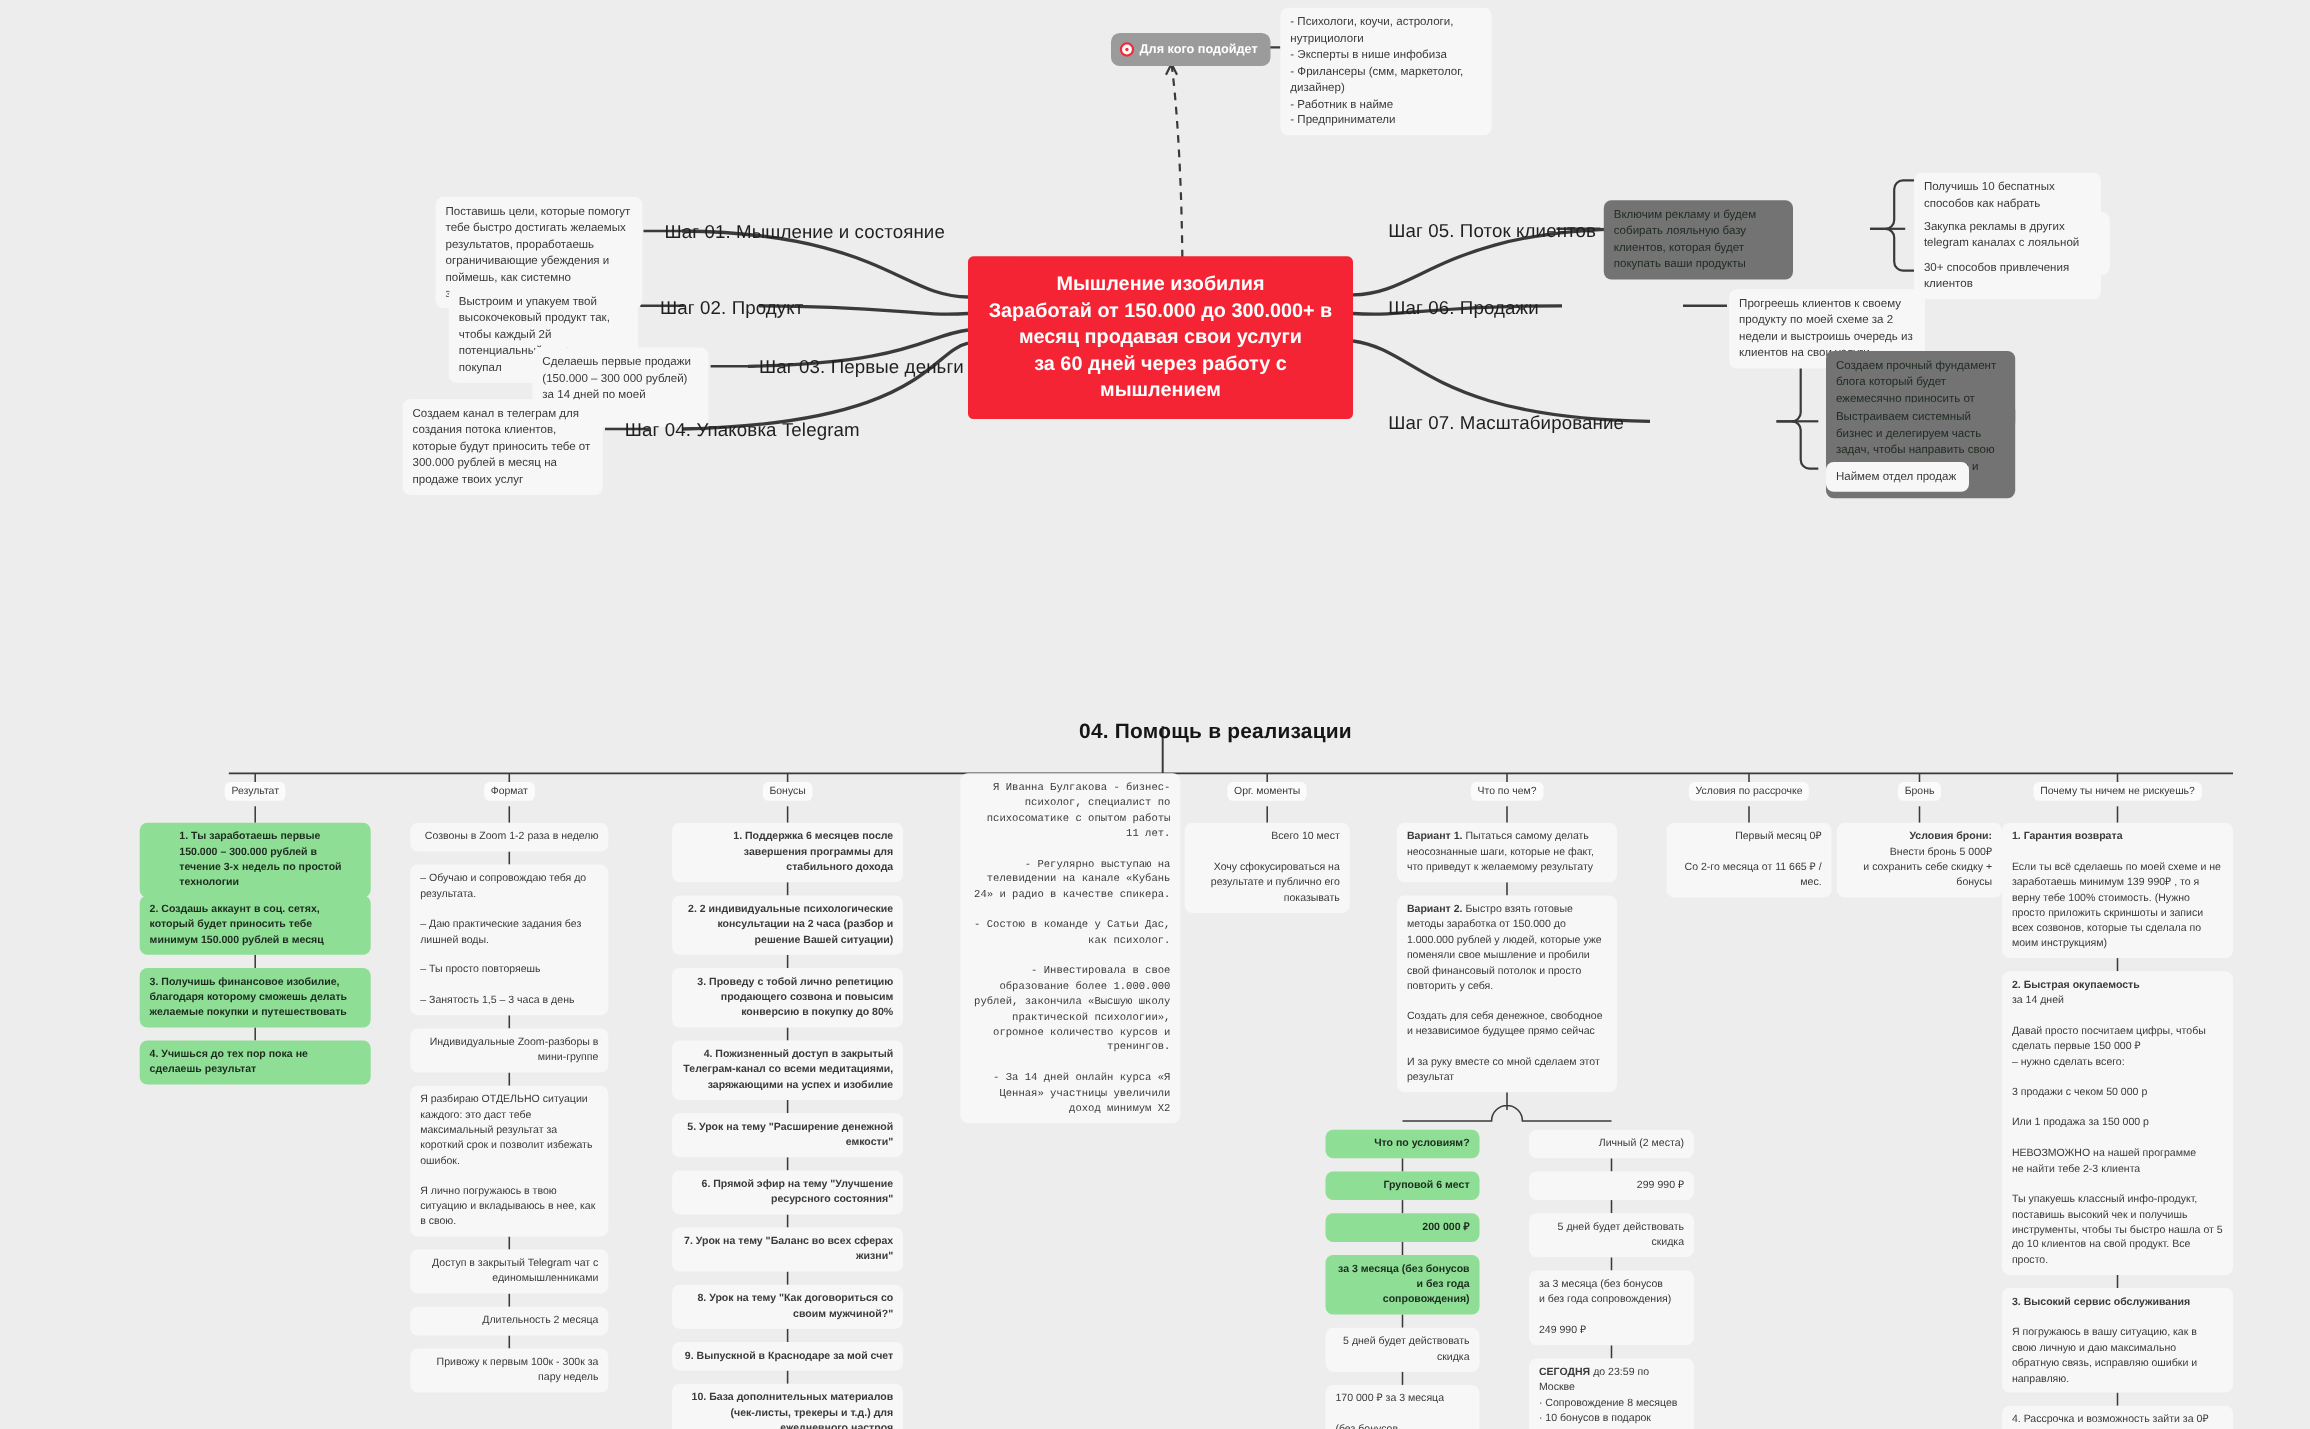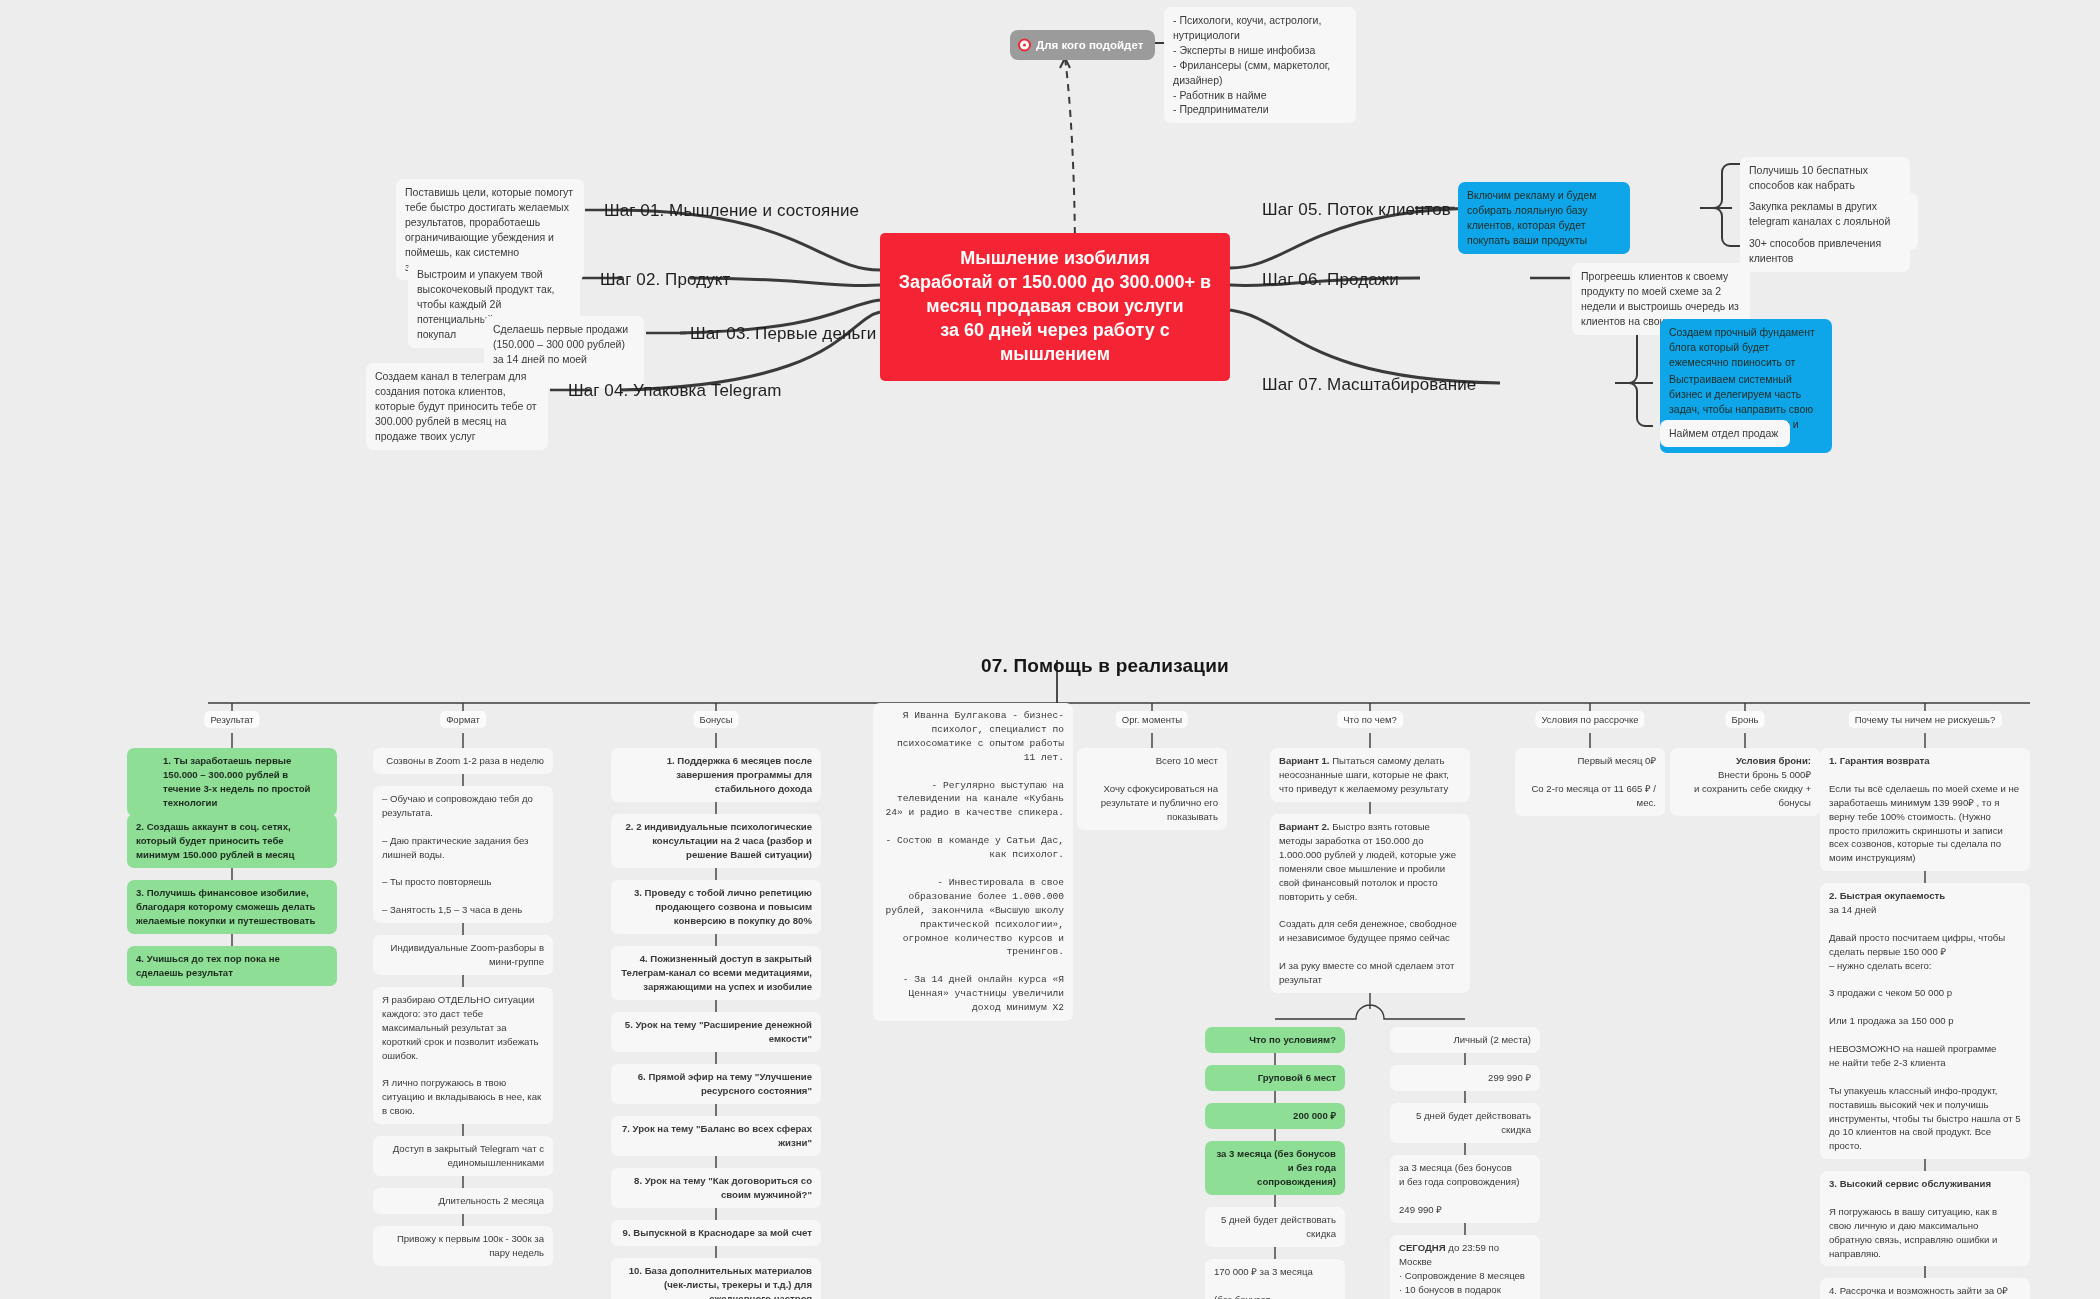--- a/index.html
+++ b/index.html
@@ -21,21 +21,21 @@
   .node {
     position:absolute;
     background:#f7f7f7;
     border-radius:7px;
     padding:6px 9px;
     font-size:10.5px;
     line-height:1.42;
     color:#3a3a3a;
     white-space:pre-line;
   }
-  .node.green { background:#0ea5e9; color:#1f2b21; }
+  .node.green { background:#737373; color:#1f2b21; }
   .node.center-red {
     background:#f42434; color:#fff;
     font-size:18px; font-weight:bold; line-height:1.33;
     text-align:center; padding:14px 18px; border-radius:5px;
     white-space:pre-line;
   }
   .node.step {
     background:transparent; font-size:17px; color:#1f1f1f;
     padding:0; white-space:nowrap; letter-spacing:.1px;
   }
@@ -200,21 +200,21 @@
   <div class="node" style="left:1740px; top:230px; width:170px;">30+ способов привлечения клиентов</div>
 
   <div class="node step" style="left:1262px; top:268px;">Шаг 06. Продажи</div>
   <div class="node" style="left:1572px; top:263px; width:178px;">Прогреешь клиентов к своему продукту по моей схеме за 2 недели и выстроишь очередь из клиентов на свои услуги</div>
 
   <div class="node step" style="left:1262px; top:373px;">Шаг 07. Масштабирование</div>
   <div class="node green" style="left:1660px; top:319px; width:172px;">Создаем прочный фундамент блога который будет ежемесячно приносить от 300.000 рублей +</div>
   <div class="node green" style="left:1660px; top:366px; width:172px;">Выстраиваем системный бизнес и делегируем часть задач, чтобы направить свою энергию на путешествия и кайфа от жизни</div>
   <div class="node" style="left:1660px; top:420px; width:130px;">Наймем отдел продаж</div>
 
-  <div class="section-title" style="left:981px; top:655px;">07. Помощь в реализации</div>
+  <div class="section-title" style="left:981px; top:655px;">04. Помощь в реализации</div>
 
   <div id="lower-cols">
       <div class="col-head" style="left: 232px; top: 711px;">Результат</div>
       <div class="lnode green" style="left: 232px; top: 748px; width: 210px; padding-left: 36px;">1. Ты заработаешь первые 150.000 – 300.000 рублей в течение 3-х недель по простой технологии</div>
       <div class="lnode green" style="left: 232px; top: 814px; width: 210px;">2. Создашь аккаунт в соц. сетях, который будет приносить тебе минимум 150.000 рублей в месяц</div>
       <div class="lnode green" style="left: 232px; top: 880px; width: 210px;">3. Получишь финансовое изобилие, благодаря которому сможешь делать желаемые покупки и путешествовать</div>
       <div class="lnode green" style="left: 232px; top: 946px; width: 210px;">4. Учишься до тех пор пока не сделаешь результат</div>
       <div class="col-head" style="left: 463px; top: 711px;">Формат</div>
       <div class="lnode c" style="left: 463px; top: 748px; width: 180px;">Созвоны в Zoom 1-2 раза в неделю</div>
       <div class="lnode" style="left: 463px; top: 786px; width: 180px;">– Обучаю и сопровождаю тебя до результата.

